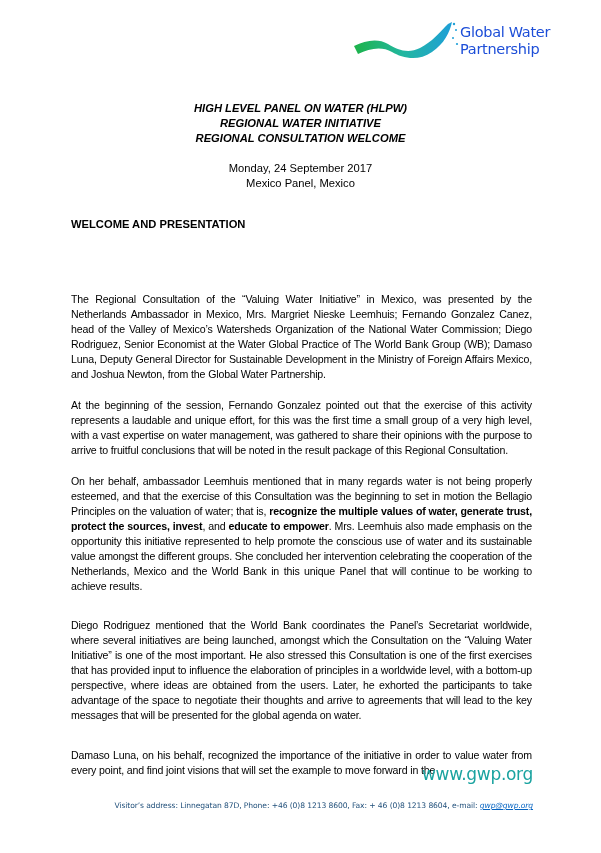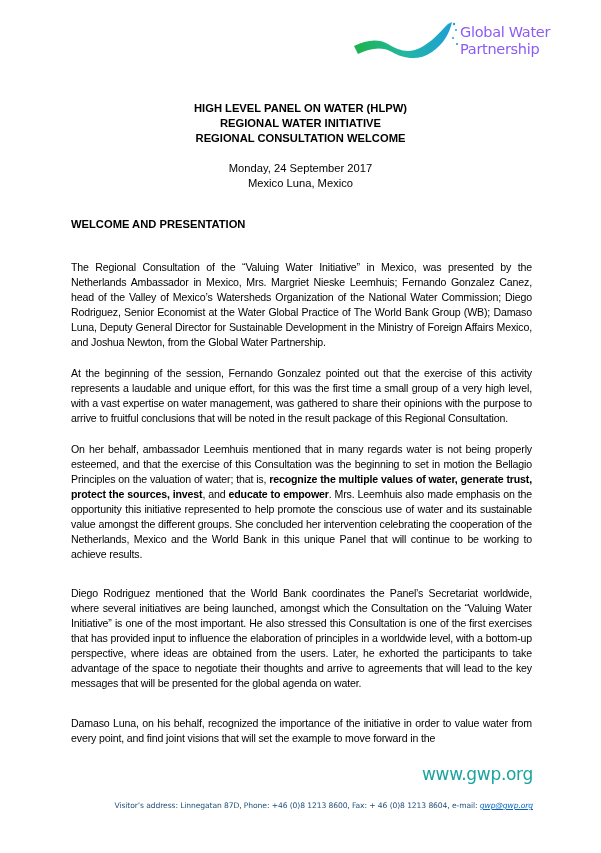--- a/index.html
+++ b/index.html
@@ -3,31 +3,31 @@
 <meta charset="utf-8">
 <style>
   html, body { margin: 0; padding: 0; background: #ffffff; }
   body { width: 601px; height: 853px; position: relative; overflow: hidden;
          font-family: "Liberation Sans", sans-serif; color: #000; }
   .page { position: absolute; left: 0; top: 0; width: 601px; height: 853px; background: #fff; }
 
   .logo { position: absolute; left: 352px; top: 18px; width: 240px; height: 48px; }
   .logo svg { position: absolute; left: 0; top: 0; }
   .logo-text { position: absolute; left: 108px; top: 6px; font-size: 14.5px; line-height: 17px;
-               color: #8b5cf6; font-family: "DejaVu Sans", sans-serif; letter-spacing: -0.3px; }
+               color: #1d4ed8; font-family: "DejaVu Sans", sans-serif; letter-spacing: -0.3px; }
 
-  .title-block { position: absolute; left: 0; width: 601px; top: 101px; text-align: center; }
+  .title-block { position: absolute; left: 0; width: 601px; top: 101px; text-align: center; font-style: italic; }
   .title-line { font-weight: bold; font-size: 11.2px; line-height: 15px; }
   .date-block { position: absolute; left: 0; width: 601px; top: 161px; text-align: center;
                 font-size: 11.2px; line-height: 15px; }
 
   .section-heading { position: absolute; left: 71px; top: 218px; font-weight: bold; font-size: 11.2px; }
 
   .body-text { position: absolute; left: 71px; width: 461px; font-size: 10.6px; line-height: 15px;
-               text-align: justify; letter-spacing: -0.15px; }
+               text-align: justify; letter-spacing: -0.15px; margin-top: 32px; }
   .body-text b { font-weight: bold; }
   #p1 { top: 260px; }
   #p2 { top: 366px; }
   #p3 { top: 442px; }
   #p4 { top: 586px; }
   #p5 { top: 716px; }
 
   .footer-url { position: absolute; right: 68px; top: 764px; font-size: 17px; color: #1aa3a0;
                 font-family: "DejaVu Sans", sans-serif; letter-spacing: -0.3px; }
   .footer-line { position: absolute; right: 68px; font-size: 7.6px; color: #1f4e79;
@@ -63,21 +63,21 @@
   </div>
 
   <div class="title-block">
     <div class="title-line">HIGH LEVEL PANEL ON WATER (HLPW)</div>
     <div class="title-line">REGIONAL WATER INITIATIVE</div>
     <div class="title-line">REGIONAL CONSULTATION WELCOME</div>
   </div>
 
   <div class="date-block">
     <div>Monday, 24 September 2017</div>
-    <div>Mexico Luna, Mexico</div>
+    <div>Mexico Panel, Mexico</div>
   </div>
 
   <div class="section-heading">WELCOME AND PRESENTATION</div>
 
   <div class="body-text" id="p1">The Regional Consultation of the “Valuing Water Initiative” in Mexico, was presented by the Netherlands Ambassador in Mexico, Mrs. Margriet Nieske Leemhuis; Fernando Gonzalez Canez, head of the Valley of Mexico’s Watersheds Organization of the National Water Commission; Diego Rodriguez, Senior Economist at the Water Global Practice of The World Bank Group (WB); Damaso Luna, Deputy General Director for Sustainable Development in the Ministry of Foreign Affairs Mexico, and Joshua Newton, from the Global Water Partnership.</div>
   <div class="body-text" id="p2">At the beginning of the session, Fernando Gonzalez pointed out that the exercise of this activity represents a laudable and unique effort, for this was the first time a small group of a very high level, with a vast expertise on water management, was gathered to share their opinions with the purpose to arrive to fruitful conclusions that will be noted in the result package of this Regional Consultation.</div>
   <div class="body-text" id="p3"><span>On her behalf, ambassador Leemhuis mentioned that in many regards water is not being properly esteemed, and that the exercise of this Consultation was the beginning to set in motion the Bellagio Principles on the valuation of water; that is, </span><b>recognize the multiple values of water, generate trust, protect the sources, invest</b><span>, and </span><b>educate to empower</b><span>. Mrs. Leemhuis also made emphasis on the opportunity this initiative represented to help promote the conscious use of water and its sustainable value amongst the different groups. She concluded her intervention celebrating the cooperation of the Netherlands, Mexico and the World Bank in this unique Panel that will continue to be working to achieve results.</span></div>
   <div class="body-text" id="p4">Diego Rodriguez mentioned that the World Bank coordinates the Panel’s Secretariat worldwide, where several initiatives are being launched, amongst which the Consultation on the “Valuing Water Initiative” is one of the most important. He also stressed this Consultation is one of the first exercises that has provided input to influence the elaboration of principles in a worldwide level, with a bottom-up perspective, where ideas are obtained from the users. Later, he exhorted the participants to take advantage of the space to negotiate their thoughts and arrive to agreements that will lead to the key messages that will be presented for the global agenda on water.</div>
   <div class="body-text" id="p5">Damaso Luna, on his behalf, recognized the importance of the initiative in order to value water from every point, and find joint visions that will set the example to move forward in the</div>
 

